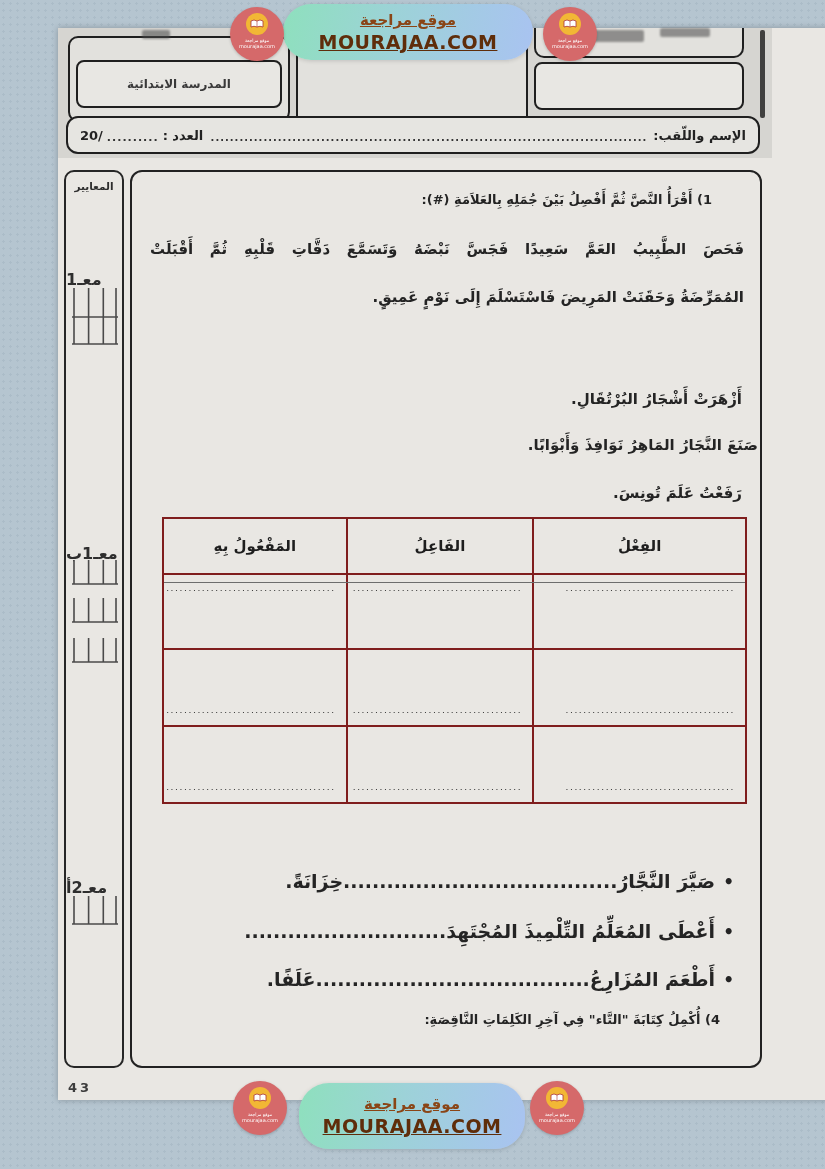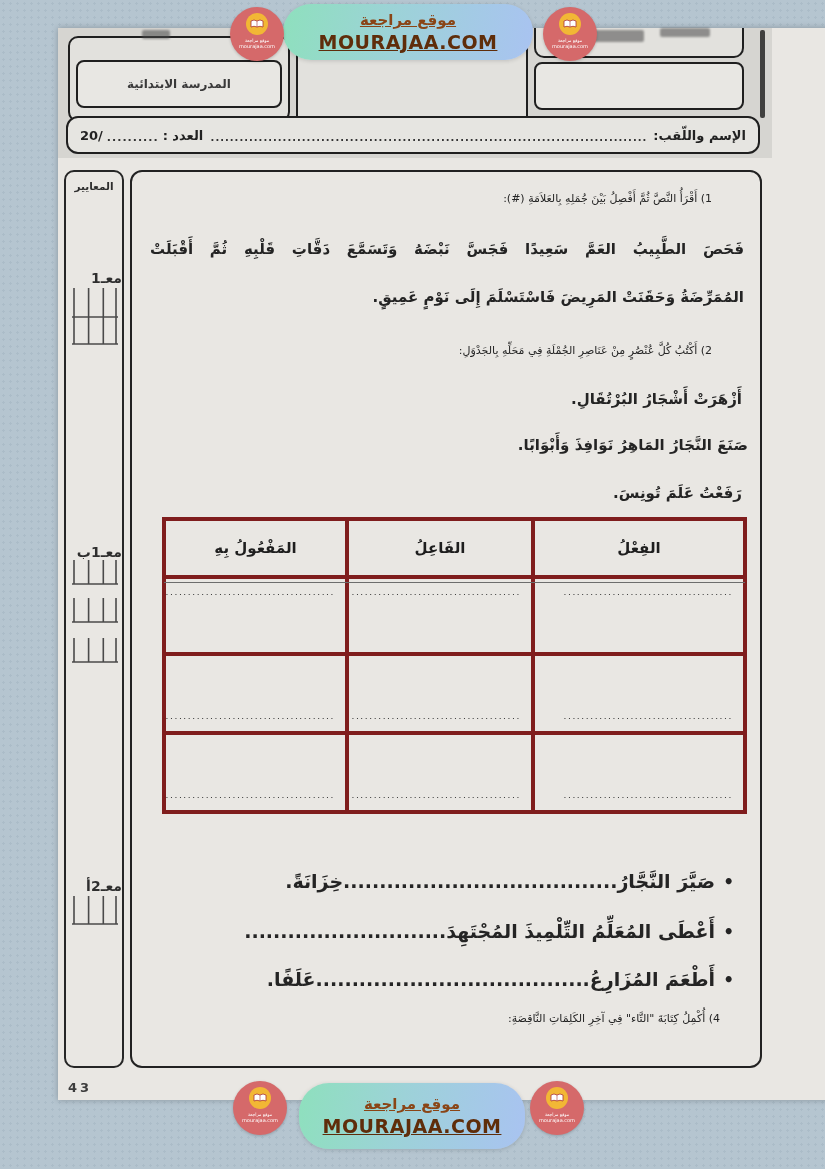--- a/index.html
+++ b/index.html
@@ -22,33 +22,33 @@
   .name-bar{
     position:absolute;left:8px;top:88px;width:694px;height:38px;border:2px solid #1f1f1f;border-radius:12px;
     background:#e6e5e1;display:flex;align-items:center;direction:rtl;padding:0 12px;box-sizing:border-box;
     font-size:13px;font-weight:bold;color:#222;
   }
   .name-dots{flex:1;overflow:hidden;white-space:nowrap;font-size:10px;letter-spacing:1px;color:#333;margin:4px 6px 0 6px;}
   .score-dots{font-size:11px;letter-spacing:1px;color:#333;margin:4px 4px 0 4px;}
   
   .sidebar{position:absolute;left:6px;top:142px;width:60px;height:898px;border:2px solid #262626;border-radius:10px;box-sizing:border-box;}
   .sidebar .sb-title{position:absolute;top:8px;left:0;width:100%;text-align:center;font-size:10.5px;font-weight:bold;color:#2e2e2e;direction:rtl;}
-  .sb-label{position:absolute;left:0;width:100%;text-align:right;font-size:14px;font-weight:bold;color:#2e2e2e;direction:rtl;}
+  .sb-label{position:absolute;left:0;width:100%;text-align:left;font-size:16px;font-weight:bold;color:#2e2e2e;direction:rtl;}
   .sb-grid{position:absolute;left:6px;}
   
   .mainbox{position:absolute;left:72px;top:142px;width:632px;height:898px;border:2.5px solid #222;border-radius:12px;box-sizing:border-box;}
   .ar{direction:rtl;color:#242424;white-space:nowrap;}
-  .q-title{position:absolute;font-size:11px;font-weight:normal;}
+  .q-title{position:absolute;font-size:13px;font-weight:bold;}
   .body-line{position:absolute;font-size:15px;font-weight:bold;}
   .just{white-space:normal;text-align:justify;text-align-last:justify;}
   .bullet{position:absolute;font-size:19px;font-weight:bold;}
   .bullet::before{content:"\2022";margin-left:8px;font-size:17px;}
   
   .gtable{position:absolute;left:30px;top:345px;width:585px;border-collapse:collapse;direction:rtl;table-layout:fixed;}
-  .gtable th,.gtable td{border:4px solid #7f1d1d;overflow:hidden;}
+  .gtable th,.gtable td{border:2px solid #7f1d1d;overflow:hidden;}
   .gtable th{height:52px;font-size:15px;font-weight:bold;color:#1e1e1e;text-align:center;}
   .gtable td{height:65px;font-size:9px;letter-spacing:1.6px;color:#2c2c2c;white-space:nowrap;padding:0 10px;}
   .gtable td.top{vertical-align:top;padding-top:8px;}
   .gtable td.bot{vertical-align:bottom;padding-bottom:10px;}
   .double-line{position:absolute;height:1px;background:#6d6d6d;}
   .page-num{position:absolute;font-size:13px;color:#3d3d3d;letter-spacing:3px;font-weight:bold;}
   
   .pill{
     position:absolute;border-radius:30px;
     background:linear-gradient(100deg,#8ee0bd 0%,#9dd2d8 45%,#a9c3f1 100%);
@@ -150,23 +150,22 @@
         </g>
       </svg>
     </div>
 
     <div class="mainbox">
 
       <div class="q-title ar" style="top:20px;right:48px;">1) أَقْرَأُ النَّصَّ ثُمَّ أَفْصِلُ بَيْنَ جُمَلِهِ بِالعَلاَمَةِ (#):</div>
       <div class="body-line ar" style="top:116px;right:16px;">المُمَرِّضَةُ وَحَقَنَتْ المَرِيضَ فَاسْتَسْلَمَ إِلَى نَوْمٍ عَمِيقٍ.</div>
       <div class="body-line ar just" style="top:68px;right:16px;left:18px;">فَحَصَ الطَّبِيبُ العَمَّ سَعِيدًا فَجَسَّ نَبْضَهُ وَتَسَمَّعَ دَقَّاتِ قَلْبِهِ ثُمَّ أَقْبَلَتْ</div>
 
-      <div class="q-title ar" style="top:172px;right:48px;">2) أَكْتُبُ كُلَّ عُنْصُرٍ مِنْ عَنَاصِرِ الجُمْلَةِ فِي مَحَلِّهِ بِالجَدْوَلِ:</div>
       <div class="body-line ar" style="top:218px;right:18px;">أَزْهَرَتْ أَشْجَارُ البُرْتُقَالِ.</div>
-      <div class="body-line ar" style="top:264px;right:12px;">صَنَعَ النَّجَارُ المَاهِرُ نَوَافِذَ وَأَبْوَابًا.</div>
+      <div class="body-line ar" style="top:264px;right:2px;">صَنَعَ النَّجَارُ المَاهِرُ نَوَافِذَ وَأَبْوَابًا.</div>
       <div class="body-line ar" style="top:312px;right:18px;">رَفَعْتُ عَلَمَ تُونِسَ.</div>
 
       <table class="gtable">
         <colgroup>
             <col style="width:36.5%">
             <col style="width:32%">
             <col style="width:31.5%">
           </colgroup>
         <thead>
           <tr>

